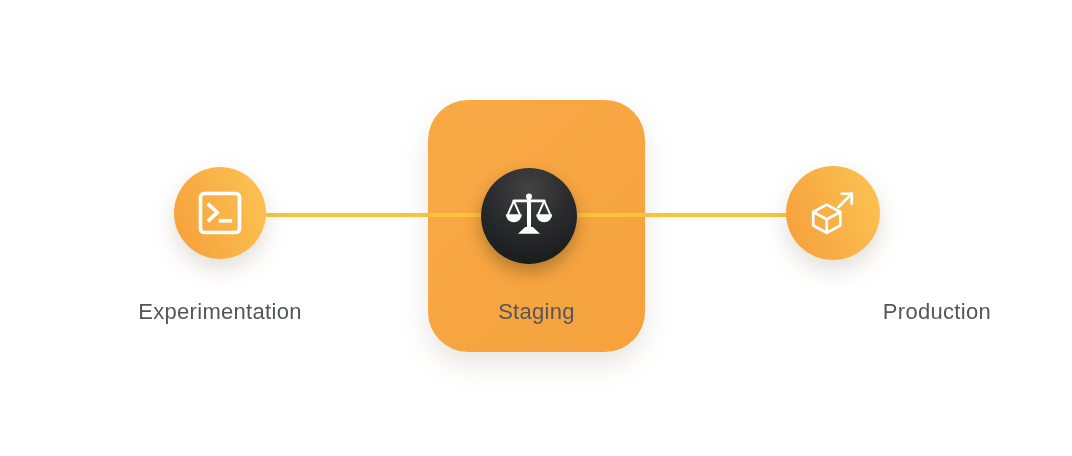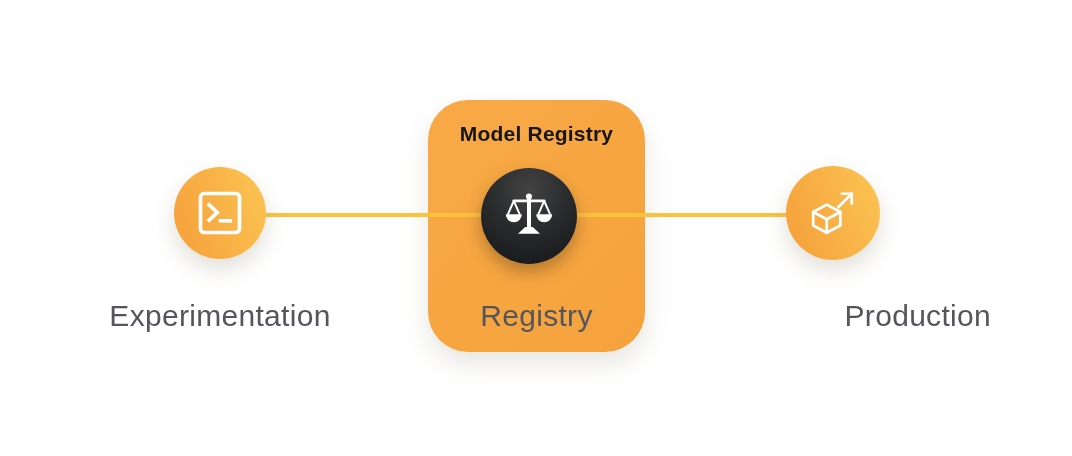--- a/index.html
+++ b/index.html
@@ -77,42 +77,41 @@
     box-shadow: 0 8px 16px rgba(60, 45, 15, 0.35);
     display: flex;
     align-items: center;
     justify-content: center;
     z-index: 4;
   }
 
   .stage-label {
     position: absolute;
     top: 299px;
-    font-size: 30px;
+    font-size: 22px;
     font-weight: 400;
     color: #55565B;
     text-align: center;
     letter-spacing: 0.3px;
     z-index: 3;
   }
   .stage-label.experimentation { left: 64px;  width: 312px; }
   .stage-label.staging         { left: 428px; width: 217px; }
   .stage-label.production      { left: 691px; width: 300px; text-align: right; }
 
   .icon-svg { display: block; }
 </style>
 </head>
 <body>
 
 <div class="canvas">
 
   <div class="connector"></div>
 
   <div class="registry-box"></div>
-  <div class="registry-title">Model Registry</div>
 
   <div class="node-circle left">
     <svg class="icon-svg" width="52" height="52" viewBox="0 0 48 48" fill="none" stroke="#FFFFFF" stroke-width="3.4">
       <rect x="6" y="6" width="36" height="36" rx="3.5"></rect>
       <polyline points="14,16.5 21.5,23.5 14,30.5" stroke-linecap="square" stroke-linejoin="miter"></polyline>
       <line x1="24.5" y1="31.2" x2="33.5" y2="31.2" stroke-linecap="square"></line>
     </svg>
   </div>
 
   <div class="badge-dark">
@@ -133,17 +132,17 @@
       <path d="M18 16 L31 23 L31 36 L18 43 L5 36 L5 23 Z"></path>
       <path d="M5 23 L18 30 L31 23"></path>
       <path d="M18 30 L18 43"></path>
       <path d="M29 18.5 L42 5.5"></path>
       <path d="M32.5 5.5 H42 V15"></path>
     </svg>
   </div>
 
   <div class="stage-label experimentation">Experimentation</div>
 
-  <div class="stage-label staging">Registry</div>
+  <div class="stage-label staging">Staging</div>
 
   <div class="stage-label production">Production</div>
 
 </div>
 
 </body></html>

